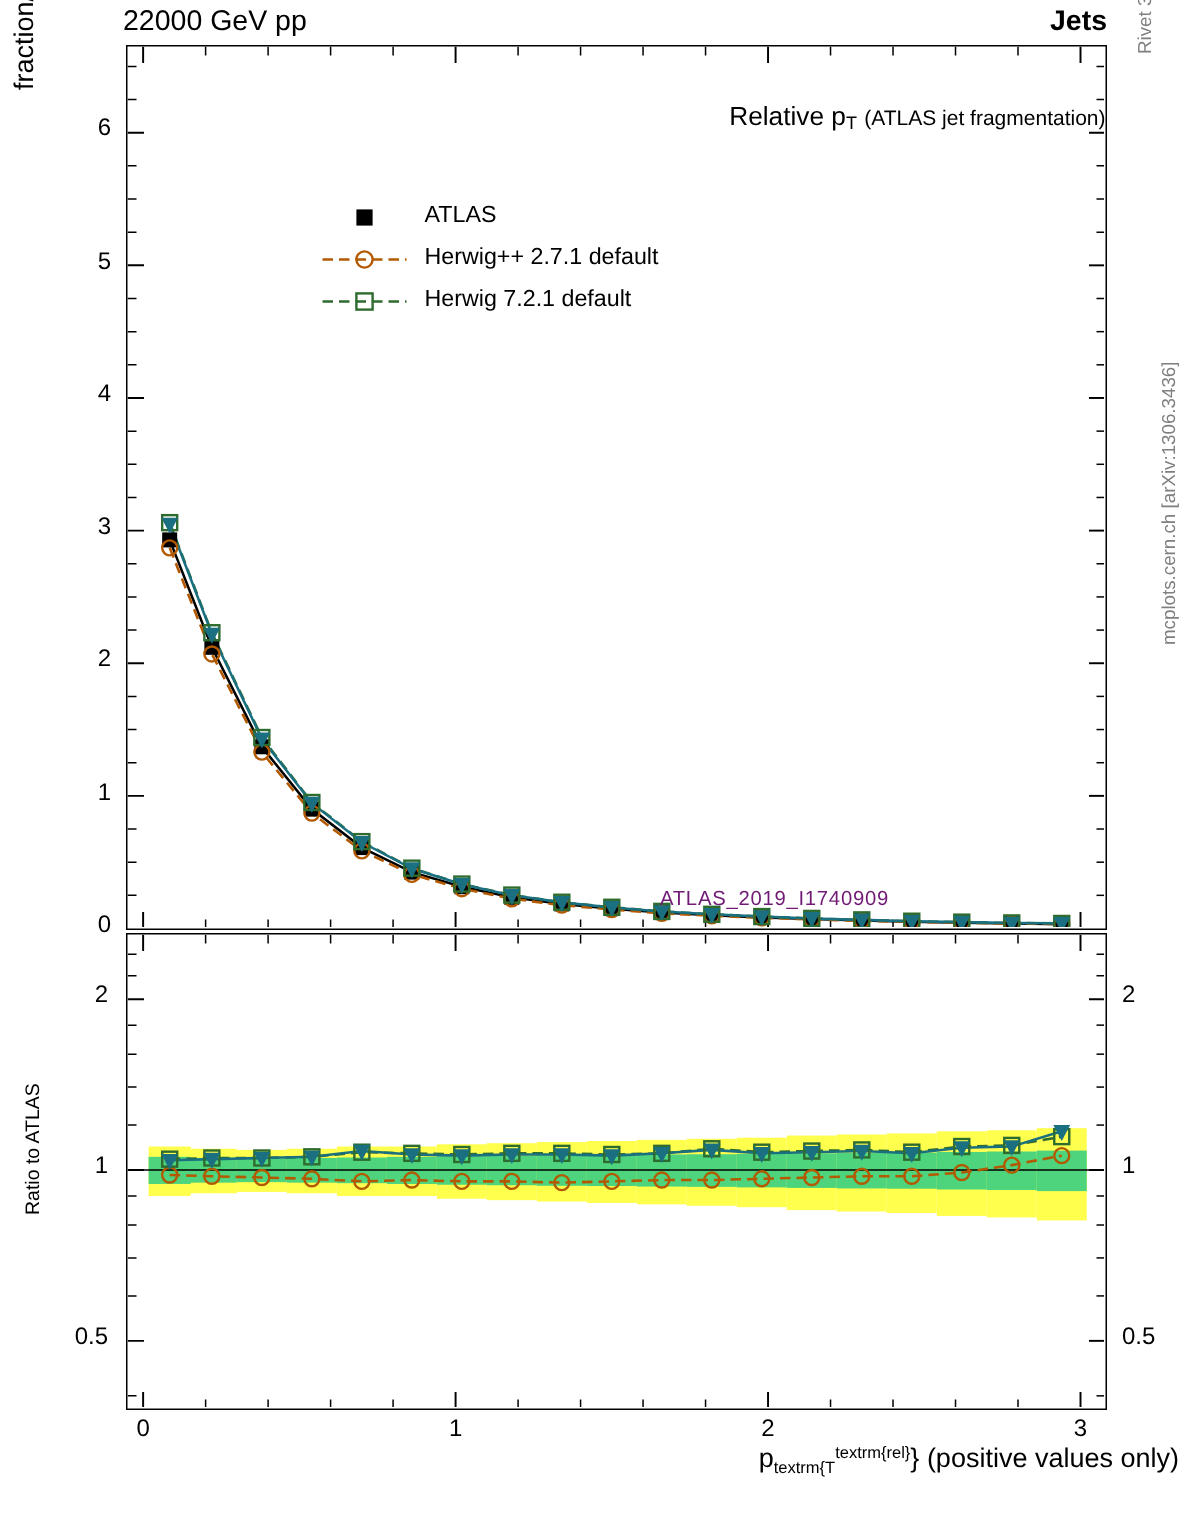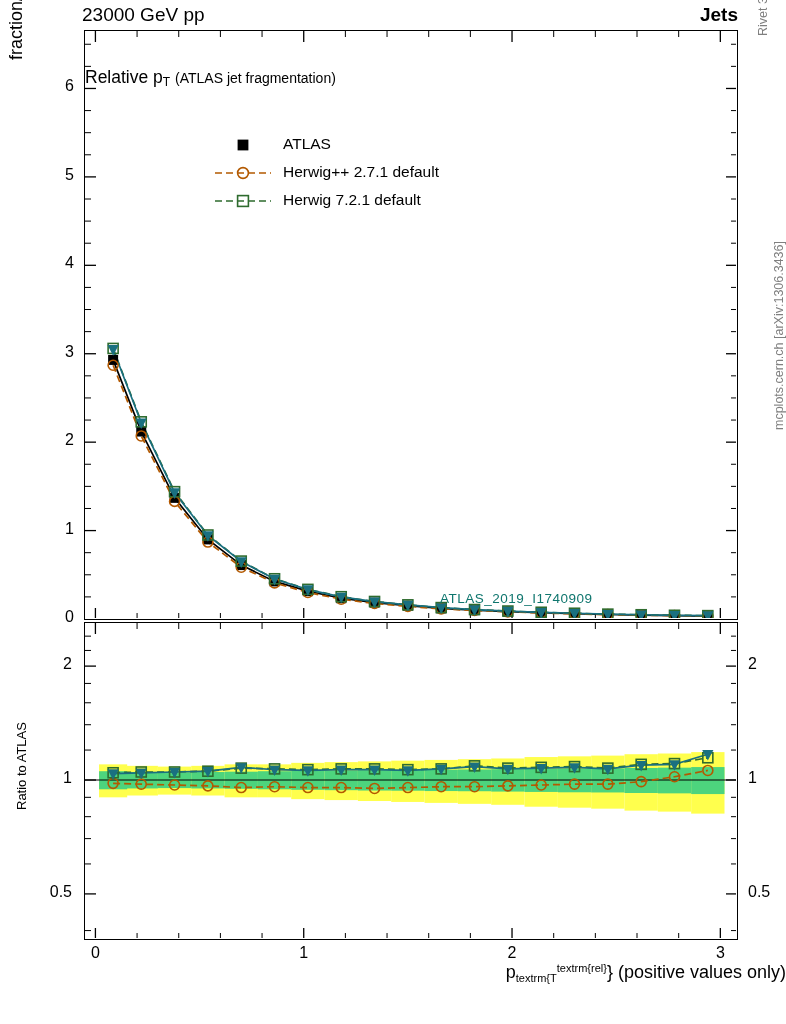--- a/index.html
+++ b/index.html
@@ -7,21 +7,21 @@
   #root{position:relative;width:786px;height:1024px;}
 
   .hdr{position:absolute;font-size:19px;}
   #hdr-left{left:82px;top:4px;}
   #hdr-right{right:48px;top:4px;font-weight:bold;}
 
   
   #mainPanel{position:absolute;left:84px;top:30px;width:654px;height:590px;border:1.3px solid #000;box-sizing:border-box;background:#fff;}
   #ratioPanel{position:absolute;left:84px;top:622px;width:654px;height:318px;border:1.3px solid #000;box-sizing:border-box;background:#fff;overflow:hidden;}
 
-  .title{position:absolute;left:0;right:0;top:36px;text-align:left;font-size:17.5px;}
+  .title{position:absolute;left:0;right:0;top:36px;text-align:right;font-size:17.5px;}
   .title .sub{font-size:12px;vertical-align:-3px;}
   .title .paren{font-size:14px;}
 
   
   #ylab-main{position:absolute;left:6px;top:60px;font-size:18px;transform:rotate(-90deg);transform-origin:left top;white-space:nowrap;}
   #ylab-ratio{position:absolute;left:14px;top:810px;font-size:13px;transform:rotate(-90deg);transform-origin:left top;white-space:nowrap;}
 
   
   .rvert{position:absolute;font-size:12.5px;color:#7f7f7f;white-space:nowrap;transform:rotate(-90deg);transform-origin:left top;}
   #rv1{left:756px;top:36px;}
@@ -35,30 +35,30 @@
   #xlabel{position:absolute;left:0;right:0;top:962px;text-align:right;font-size:18px;}
   #xlabel .sub{font-size:11px;vertical-align:-4px;}
   #xlabel .sup{font-size:11px;vertical-align:6px;}
 
   
   #legend{position:absolute;left:128px;top:104px;font-size:15.5px;}
   .lrow{display:flex;align-items:flex-start;height:28px;}
   .lmark{width:62px;height:20px;position:relative;}
   .ltext{margin-left:8px;}
 
-  .wm{position:absolute;font-size:13.5px;color:#0f766e;letter-spacing:0.5px;}
+  .wm{position:absolute;font-size:13.5px;color:#701a75;letter-spacing:0.5px;}
 
   svg{display:block;}
 </style>
 </head>
 <body>
 
 <div id="root">
 
-  <div class="hdr" id="hdr-left">23000 GeV pp</div>
+  <div class="hdr" id="hdr-left">22000 GeV pp</div>
   <div class="hdr" id="hdr-right">Jets</div>
 
   <div id="ylab-main">fraction/bin</div>
   <div id="ylab-ratio">Ratio to ATLAS</div>
 
   <div class="rvert" id="rv1">Rivet 3.1.10,  ≥ 2M events</div>
   <div class="rvert" id="rv3">mcplots.cern.ch [arXiv:1306.3436]</div>
 
   <div id="mainPanel">
     <div class="title">

